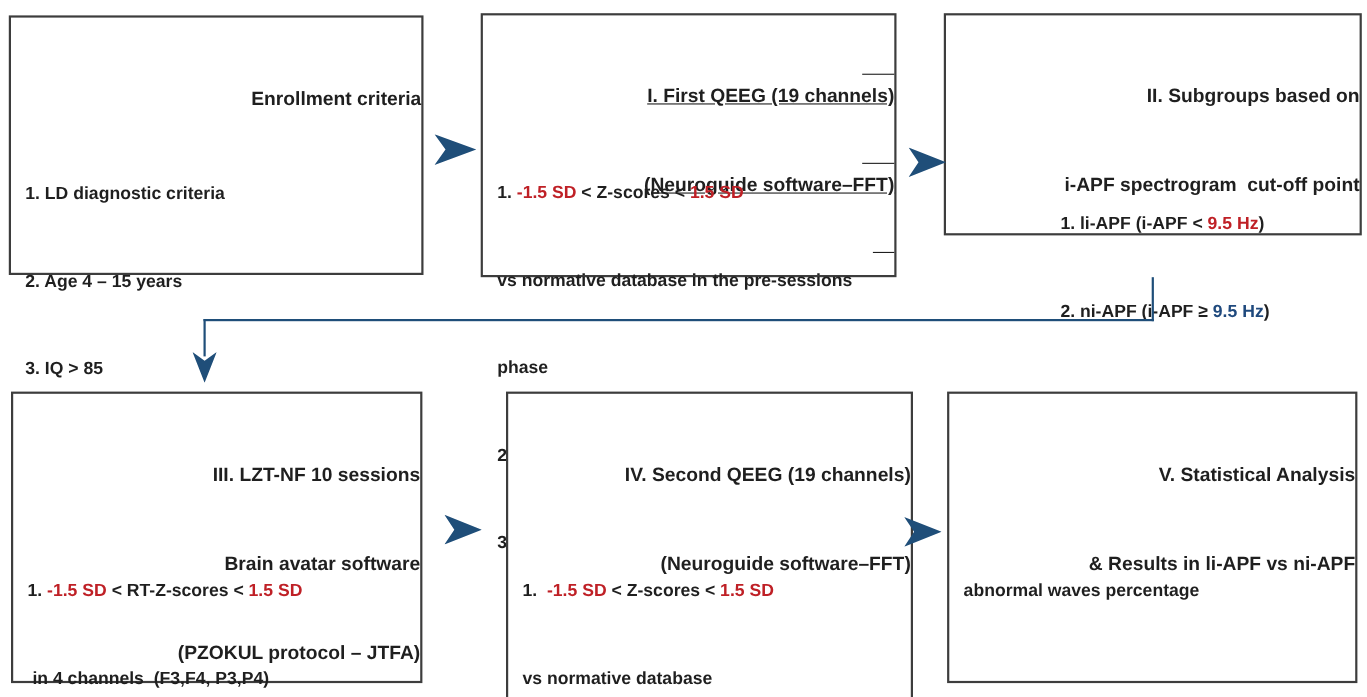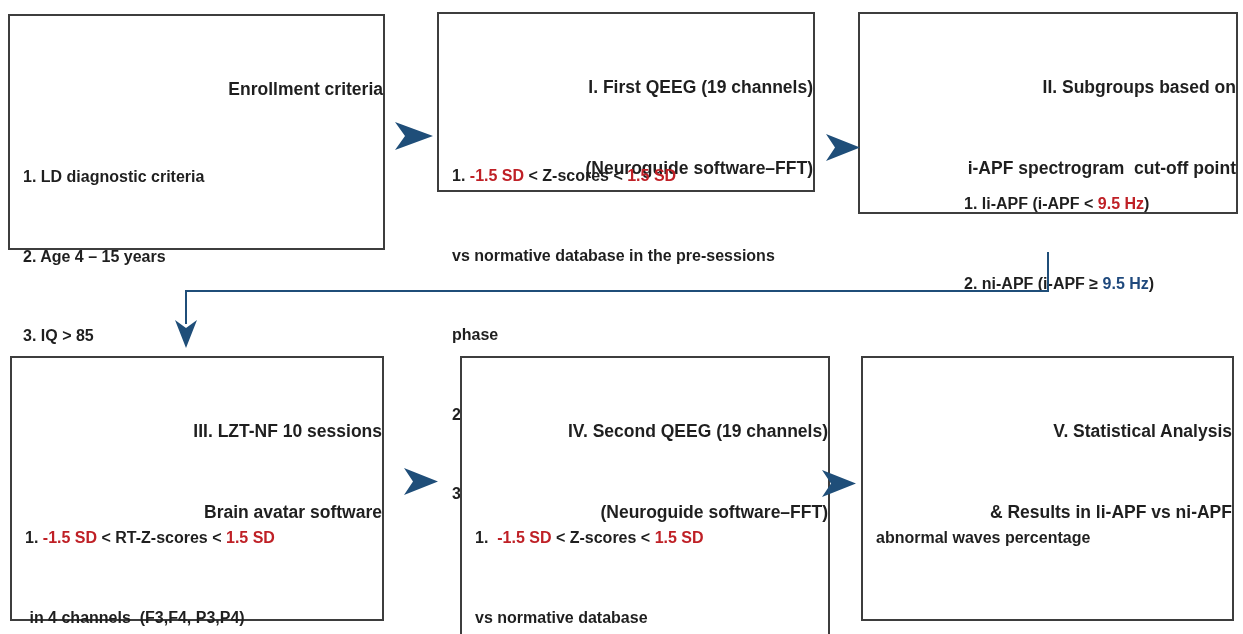--- a/index.html
+++ b/index.html
@@ -28,21 +28,21 @@
     </div>
     <div class="items" style="top:95px;">
       <div class="line"><span>1. LD diagnostic criteria</span></div>
       <div class="line"><span>2. Age 4 – 15 years</span></div>
       <div class="line"><span>3. IQ &gt; 85</span></div>
       <div class="line"><span>4. QEEG Pattern(abnormal)</span></div>
       <div class="line"><span>5. 10 LZT–NF training sessions</span></div>
     </div>
   </div>
 
-  <div class="box" style="left:437px;top:12px;width:378px;height:180px;">
+  <div class="box" style="left:437px;top:12px;width:378px;height:240px;text-decoration:underline;">
     <div class="box-title">
       <div>I. First QEEG (19 channels)</div>
       <div>(Neuroguide software–FFT)</div>
     </div>
     <div class="items" style="top:96px;">
       <div class="line"><span>1. </span><span class="c-red">-1.5 SD</span><span> &lt; Z-scores &lt; </span><span class="c-red">1.5 SD</span></div>
       <div class="line"><span>vs normative database in the pre-sessions</span></div>
       <div class="line"><span>phase</span></div>
       <div class="line"><span>2. Out-of-the-range waves number</span></div>
       <div class="line"><span>3. Pre-treatment CEC-scores values</span></div>
@@ -57,20 +57,21 @@
     <div class="items" style="top:124px;left:104px;">
       <div class="line"><span>1. li-APF (i-APF &lt; </span><span class="c-red">9.5 Hz</span><span>)</span></div>
       <div class="line"><span>2. ni-APF (i-APF ≥ </span><span class="c-blue">9.5 Hz</span><span>)</span></div>
     </div>
   </div>
 
   <div class="box" style="left:10px;top:356px;width:374px;height:265px;">
     <div class="box-title">
       <div>III. LZT-NF 10 sessions</div>
       <div>Brain avatar software</div>
+      <div>(PZOKUL protocol – JTFA)</div>
     </div>
     <div class="items" style="top:114px;">
       <div class="line"><span>1. </span><span class="c-red">-1.5 SD</span><span> &lt; RT-Z-scores &lt; </span><span class="c-red">1.5 SD</span></div>
       <div class="line"><span> in 4 channels  (F3,F4, P3,P4)</span></div>
       
       
       
     </div>
   </div>
 

